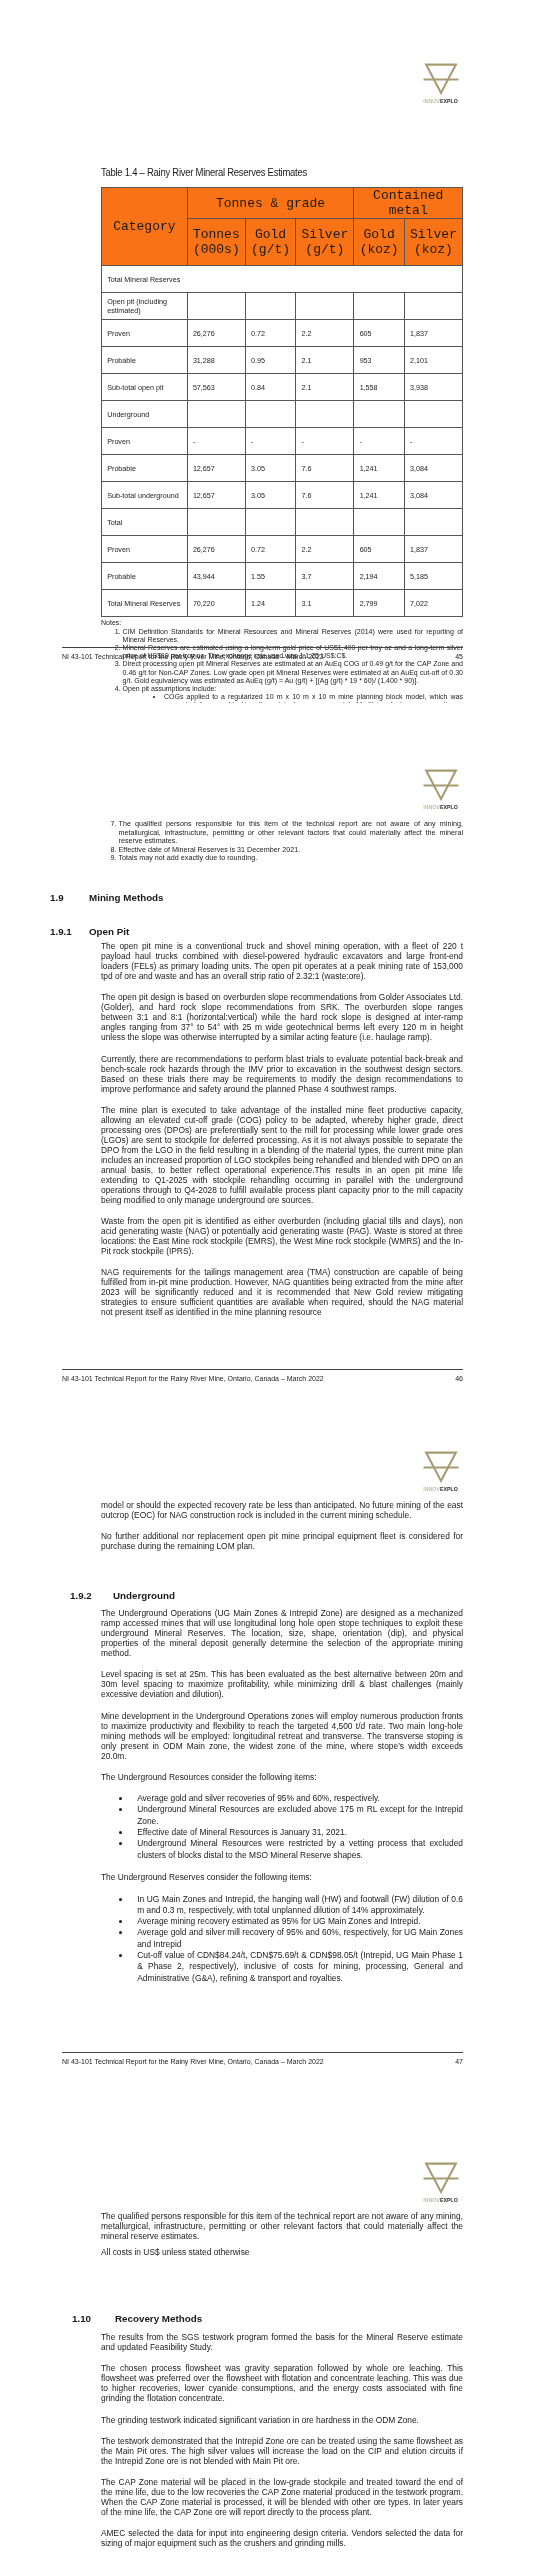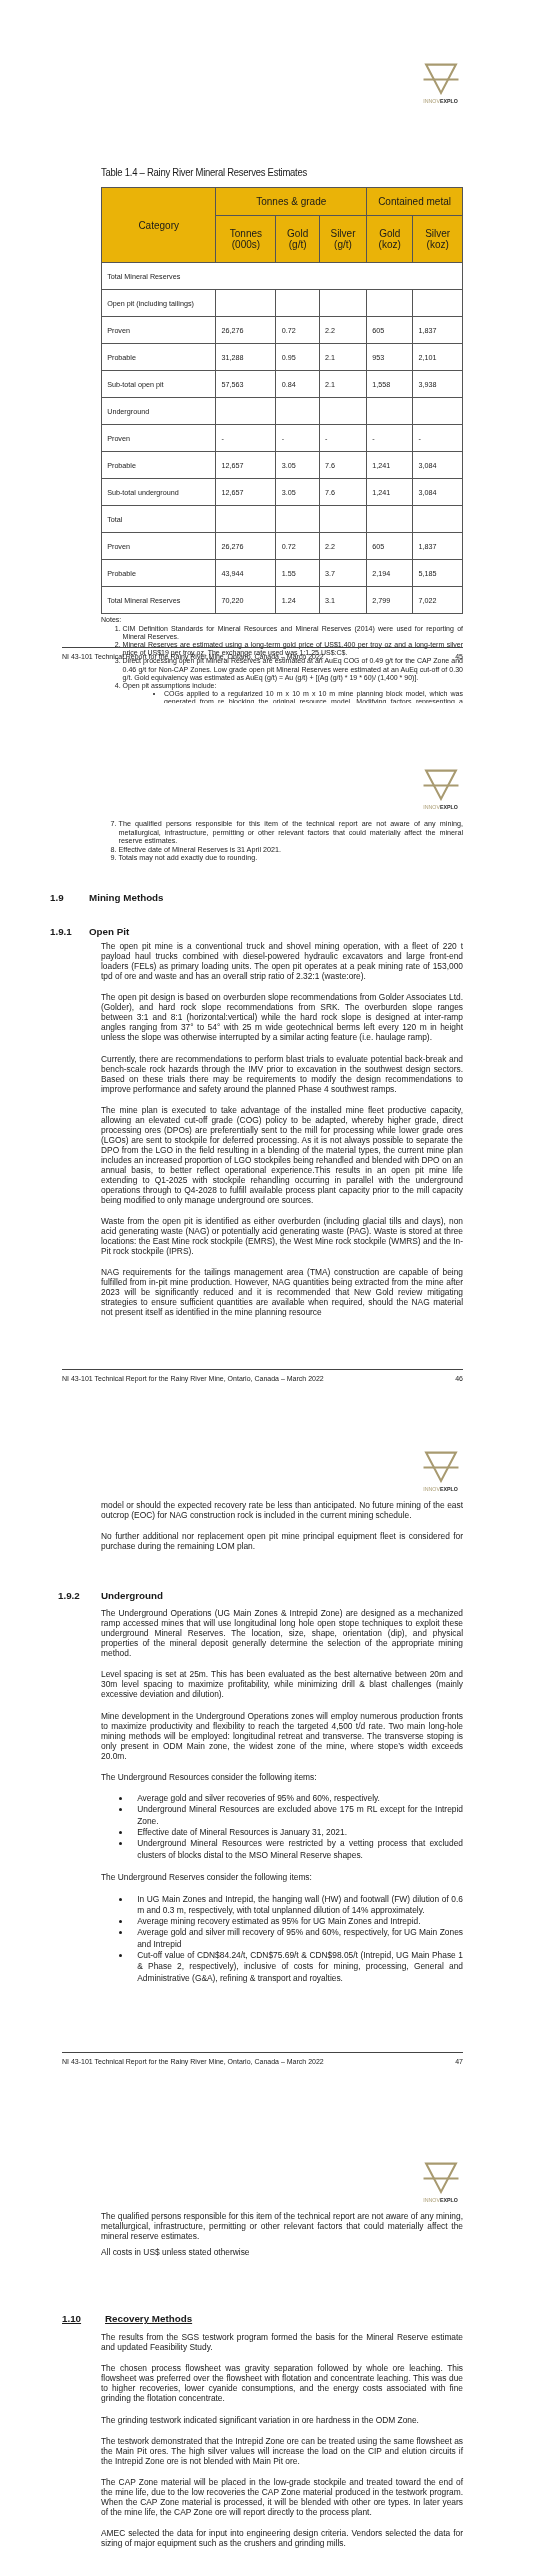--- a/index.html
+++ b/index.html
@@ -10,21 +10,21 @@
   .logo-text { font-size: 6.2px; letter-spacing: 0px; margin-top: 2.1px; transform: scaleX(0.85); }
   .logo-text .l1 { color: #a89a70; }
   .logo-text .l2 { color: #2a2a2a; font-weight: bold; }
   .content { position: absolute; left: 101px; right: 57px; }
   .footer { position: absolute; left: 62px; right: 57px; bottom: 0; height: 62px; }
   .footer .rule { border-top: 1.5px solid #444; margin-bottom: 5.2px; }
   .footer .row { display: flex; justify-content: space-between; font-size: 7px; transform-origin: left; }
   .caption { font-size: 10.8px; letter-spacing: -0.3px; margin: 0 0 9.3px 0; transform: scaleX(0.88); transform-origin: left; white-space: nowrap; }
   table.reserves { border-collapse: collapse; width: 100%; font-size: 7.2px; }
   table.reserves th, table.reserves td { border: 0.8px solid #555; padding: 0 5.2px; height: 26px; }
-  table.reserves th { background: #eab308; font-weight: normal; text-align: center; font-size: 10px; }
+  table.reserves th { background: #f97316; font-weight: normal; text-align: center; font-size: 13px; font-family: Liberation Mono, monospace; }
   table.reserves td.num { text-align: left; }
   table.reserves td.cat { text-align: left; margin-left: 16px; }
   .notes { font-size: 7px; line-height: 8.2px; margin-top: 2.1px; text-align: justify; }
   .notes ol { margin: 0; padding-left: 21.6px; }
   .notes ol > li { padding-left: 0; }
   .notes ul { margin: 0; padding-left: 63px; list-style: disc; }
   .h1 { font-size: 9.8px; display: flex; margin: 0; }
   .h1 .num { width: 39px; display: inline-block; }
   .p { font-size: 8.4px; line-height: 10px; text-align: justify; margin: 0 0 11.3px 0; }
   .bul { margin: 0 0 11.3px 0; padding-left: 30px; font-size: 8.4px; line-height: 11.3px; text-align: justify; }
@@ -57,21 +57,21 @@
           <th>Silver (g/t)</th>
           <th>Gold (koz)</th>
           <th>Silver (koz)</th>
         </tr>
       </thead>
       <tbody id="reserves-body">
           <tr>
             <td class="cat" colspan="6">Total Mineral Reserves</td>
           </tr>
           <tr>
-            <td class="cat">Open pit (including tailings)</td>
+            <td class="cat">Open pit (including estimated)</td>
             <td class="num"></td>
             <td class="num"></td>
             <td class="num"></td>
             <td class="num"></td>
             <td class="num"></td>
           </tr>
           <tr>
             <td class="cat">Proven</td>
             <td class="num">26,276</td>
             <td class="num">0.72</td>
@@ -193,21 +193,21 @@
     <svg width="36" height="32" viewBox="0 0 70 62">
       <polygon points="6,3 64,3 35,58" fill="none" stroke="#a89a70" stroke-width="4"></polygon>
       <line x1="1" y1="32" x2="69" y2="32" stroke="#a89a70" stroke-width="4"></line>
     </svg>
     <div class="logo-text"><span class="l1">INNOV</span><span class="l2">EXPLO</span></div>
   </div>
 
   <div class="content" style="top:117px;">
     <ol class="notes" start="7" style="padding-left:17.5px;margin:0;font-size:7.2px;line-height:8.5px;">
       <li>The qualified persons responsible for this item of the technical report are not aware of any mining, metallurgical, infrastructure, permitting or other relevant factors that could materially affect the mineral reserve estimates.</li>
-      <li> Effective date of Mineral Reserves is 31 April 2021.</li>
+      <li> Effective date of Mineral Reserves is 31 December 2021.</li>
       <li>Totals may not add exactly due to rounding.</li>
     </ol>
   </div>
 
   <div class="content" style="left:50px;top:189px;">
     <h2 class="h1">
         <span class="num">1.9</span>
         <span>Mining Methods</span>
       </h2>
     <h3 class="h1" style="margin-top:23px;">
@@ -243,21 +243,21 @@
     <div class="logo-text"><span class="l1">INNOV</span><span class="l2">EXPLO</span></div>
   </div>
 
   <div class="content" style="top:94px;">
     <p class="p">model or should the expected recovery rate be less than anticipated.  No future mining of the east outcrop (EOC) for NAG construction rock is included in the current mining schedule.</p>
     <p class="p">No further additional nor replacement open pit mine principal equipment fleet is considered for purchase during the remaining LOM plan.</p>
   </div>
 
   <div class="content" style="left:58px;top:184px;">
     <h3 class="h1">
-        <span class="num" style="width:43px;">1.9.2</span>
+        <span class="num" style="width:43px;margin-left:12px;">1.9.2</span>
         <span>Underground</span>
       </h3>
   </div>
 
   <div class="content" style="top:202px;">
     <p class="p">The Underground Operations (UG Main Zones &amp; Intrepid Zone) are designed as a mechanized ramp accessed mines that will use longitudinal long hole open stope techniques to exploit these underground Mineral Reserves. The location, size, shape, orientation (dip), and physical properties of the mineral deposit generally determine the selection of the appropriate mining method.</p>
     <p class="p">Level spacing is set at 25m. This has been evaluated as the best alternative between 20m and 30m level spacing to maximize profitability, while minimizing drill &amp; blast challenges (mainly excessive deviation and dilution).</p>
     <p class="p">Mine development in the Underground Operations zones will employ numerous production fronts to maximize productivity and flexibility to reach the targeted 4,500 t/d rate. Two main long-hole mining methods will be employed: longitudinal retreat and transverse. The transverse stoping is only present in ODM Main zone, the widest zone of the mine, where stope’s width exceeds 20.0m.</p>
     <p class="p">The Underground Resources consider the following items:</p>
     <ul class="bul" id="resources-list">
@@ -292,21 +292,21 @@
     </svg>
     <div class="logo-text"><span class="l1">INNOV</span><span class="l2">EXPLO</span></div>
   </div>
 
   <div class="content" style="top:102px;">
     <p class="p" style="margin-bottom:6.2px;">The qualified persons responsible for this item of the technical report are not aware of any mining, metallurgical, infrastructure, permitting or other relevant factors that could materially affect the mineral reserve estimates.</p>
     <p class="p">All costs in US$ unless stated otherwise</p>
   </div>
 
   <div class="content" style="left:58px;top:533px;"></div>
-  <div class="content" style="left:62px;top:204px;text-decoration:underline;">
+  <div class="content" style="left:72px;top:204px;">
     <h2 class="h1">
         <span class="num" style="width:43px;">1.10</span>
         <span>Recovery Methods</span>
       </h2>
   </div>
 
   <div class="content" style="top:223px;">
     <p class="p">The results from the SGS testwork program formed the basis for the Mineral Reserve estimate and updated Feasibility Study.</p>
     <p class="p">The chosen process flowsheet was gravity separation followed by whole ore leaching. This flowsheet was preferred over the flowsheet with flotation and concentrate leaching. This was due to higher recoveries, lower cyanide consumptions, and the energy costs associated with fine grinding the flotation concentrate.</p>
     <p class="p">The grinding testwork indicated significant variation in ore hardness in the ODM Zone.</p>

